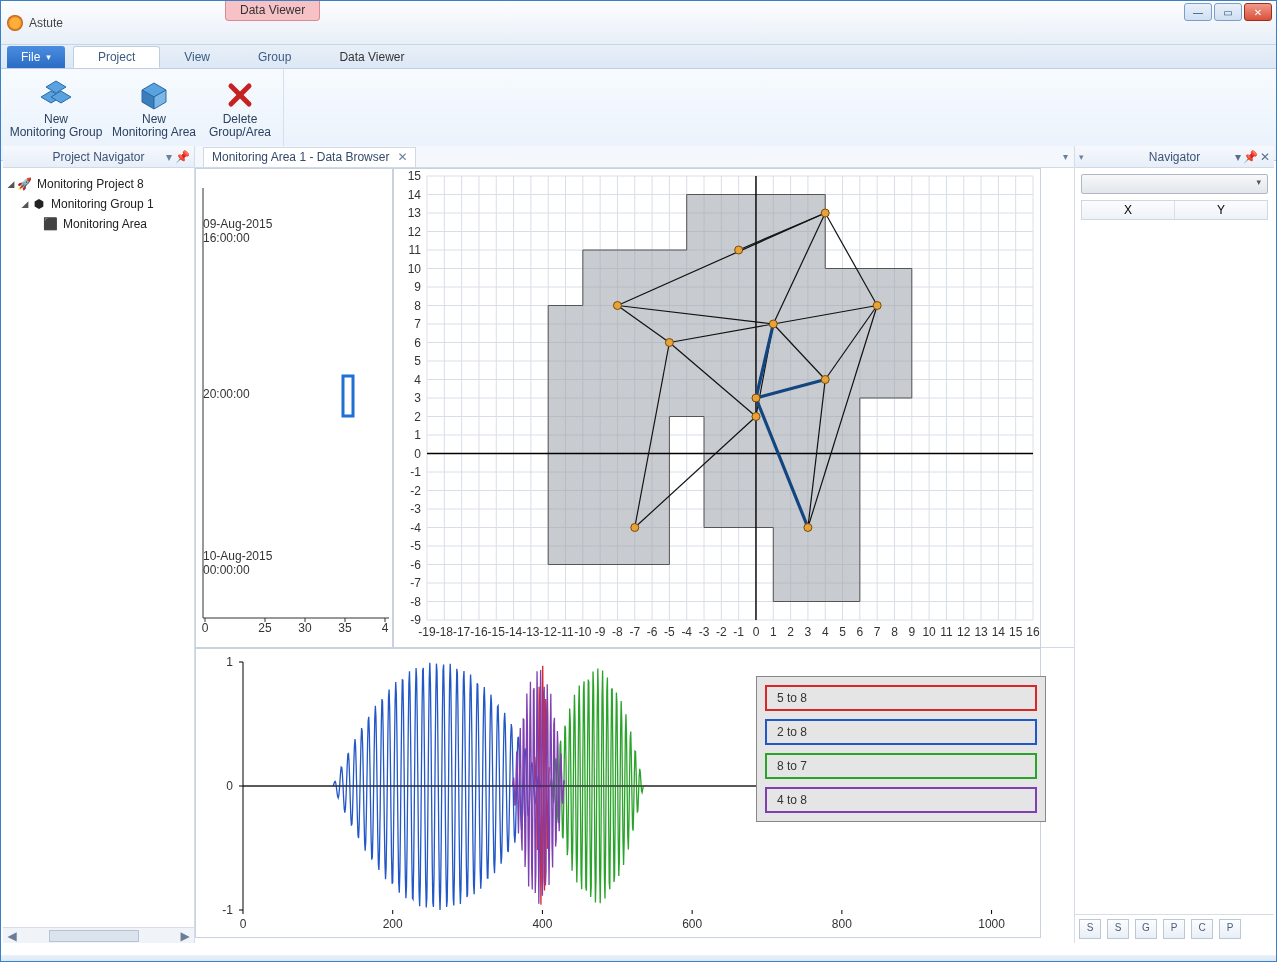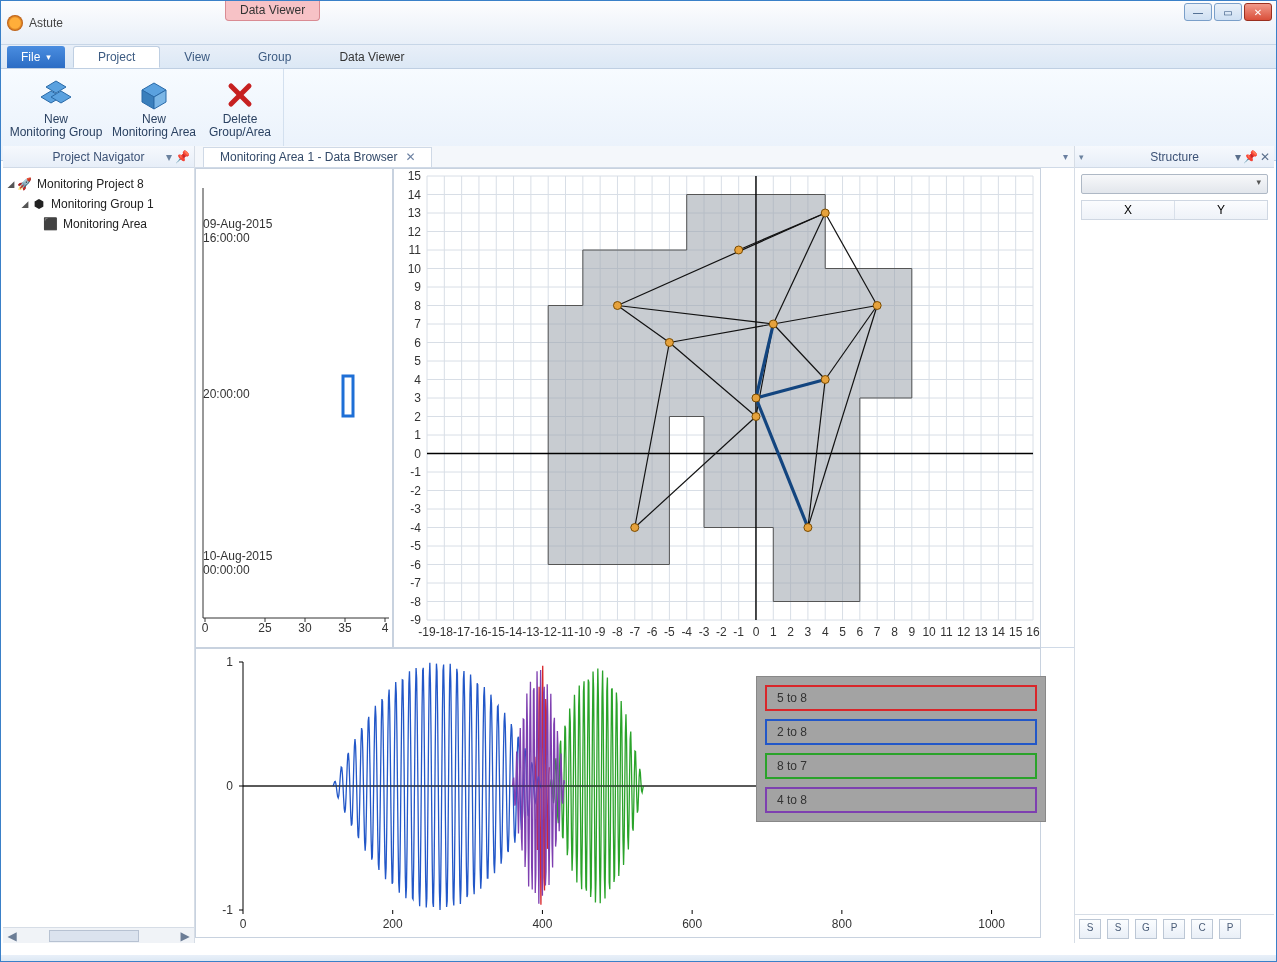--- a/index.html
+++ b/index.html
@@ -48,21 +48,21 @@
 
 .tree { padding: 6px 2px; color: #222; }
 .tree-item { display: flex; align-items: center; height: 20px; }
 .tree-caret { width: 12px; text-align: center; color: #555; font-size: 9px; }
 .tree-icon { width: 16px; display: inline-flex; justify-content: center; margin-right: 4px; }
 .indent-1 { padding-left: 14px; }
 .indent-2 { padding-left: 38px; }
 
 
 .doc-tabs { height: 22px; background: #f4f7fb; border-bottom: 1px solid #d0dae7; display: flex; align-items: center; padding-left: 8px; }
-.doc-tab { height: 20px; background: #fff; border: 1px solid #cfd9e6; border-bottom: none; padding: 0 16px; display: flex; align-items: center; color: #334a69; }
+.doc-tab { height: 20px; background: #fff; border: 1px solid #cfd9e6; border-bottom: none; padding: 0 8px; display: flex; align-items: center; color: #334a69; }
 .doc-tab .close-x { margin-left: 8px; color: #6a7fa0; cursor: default; }
 .doc-tabs .right-dd { margin-left: auto; margin-right: 6px; color:#6a7fa0; font-size:10px;}
 
 
 .surf { background: #fff; position: relative; }
 svg { display: block; }
 
 
 .struct-body { padding: 6px; display: flex; flex-direction: column; gap: 6px; }
 .struct-combo { height: 20px; background: linear-gradient(#f7f8fa,#e2e6ec); border: 1px solid #aeb8c5; border-radius: 2px; position: relative; }
@@ -77,21 +77,21 @@
 
 
 .h-scroll { height: 16px; background: #f0f3f7; border-top: 1px solid #d6dde6; display: flex; align-items: center; padding: 0 2px; }
 .h-scroll .thumb { width: 90px; height: 12px; background: #dbe3ee; border: 1px solid #b7c2d2; margin-left: 30px; }
 .h-scroll .arrow { width: 14px; text-align: center; color: #6b7d96; }
 
 
 .footer { position: absolute; bottom: 0; left: 0; right: 0; height: 6px; background: linear-gradient(#e9f0f9,#dde8f4); }
 
 
-.legend-box { position: absolute; border: 1px solid #888; background: #a3a3a3; padding: 8px 8px; }
+.legend-box { position: absolute; border: 1px solid #888; background: #e5e5e5; padding: 8px 8px; }
 .legend-row { border: 2px solid; padding: 4px 10px; margin-bottom: 8px; color: #333; }
 .legend-row:last-child { margin-bottom: 0; }
 </style>
 </head>
 <body>
 
 <div class="titlebar">
   <div class="app-icon"></div>
   <div class="title">Astute</div>
   <div class="context-tab">Data Viewer</div>
@@ -421,21 +421,21 @@
         <div class="legend-row" style="border-color:#2257c8">2 to 8</div>
         <div class="legend-row" style="border-color:#2aa32a">8 to 7</div>
         <div class="legend-row" style="border-color:#7e3fb0">4 to 8</div>
       </div>
     </div>
   </div>
 
   <div class="right-pane">
     <div class="panel-hdr center">
       <span class="dd-arrow">▾</span>
-      <span>Structure</span>
+      <span>Navigator</span>
       <span class="pin-close">
           <span>▾</span>
           <span>📌</span>
           <span>✕</span>
         </span>
     </div>
     <div class="struct-body">
       <div class="struct-combo"></div>
       <div class="xy-hdr">
         <div>X</div>

